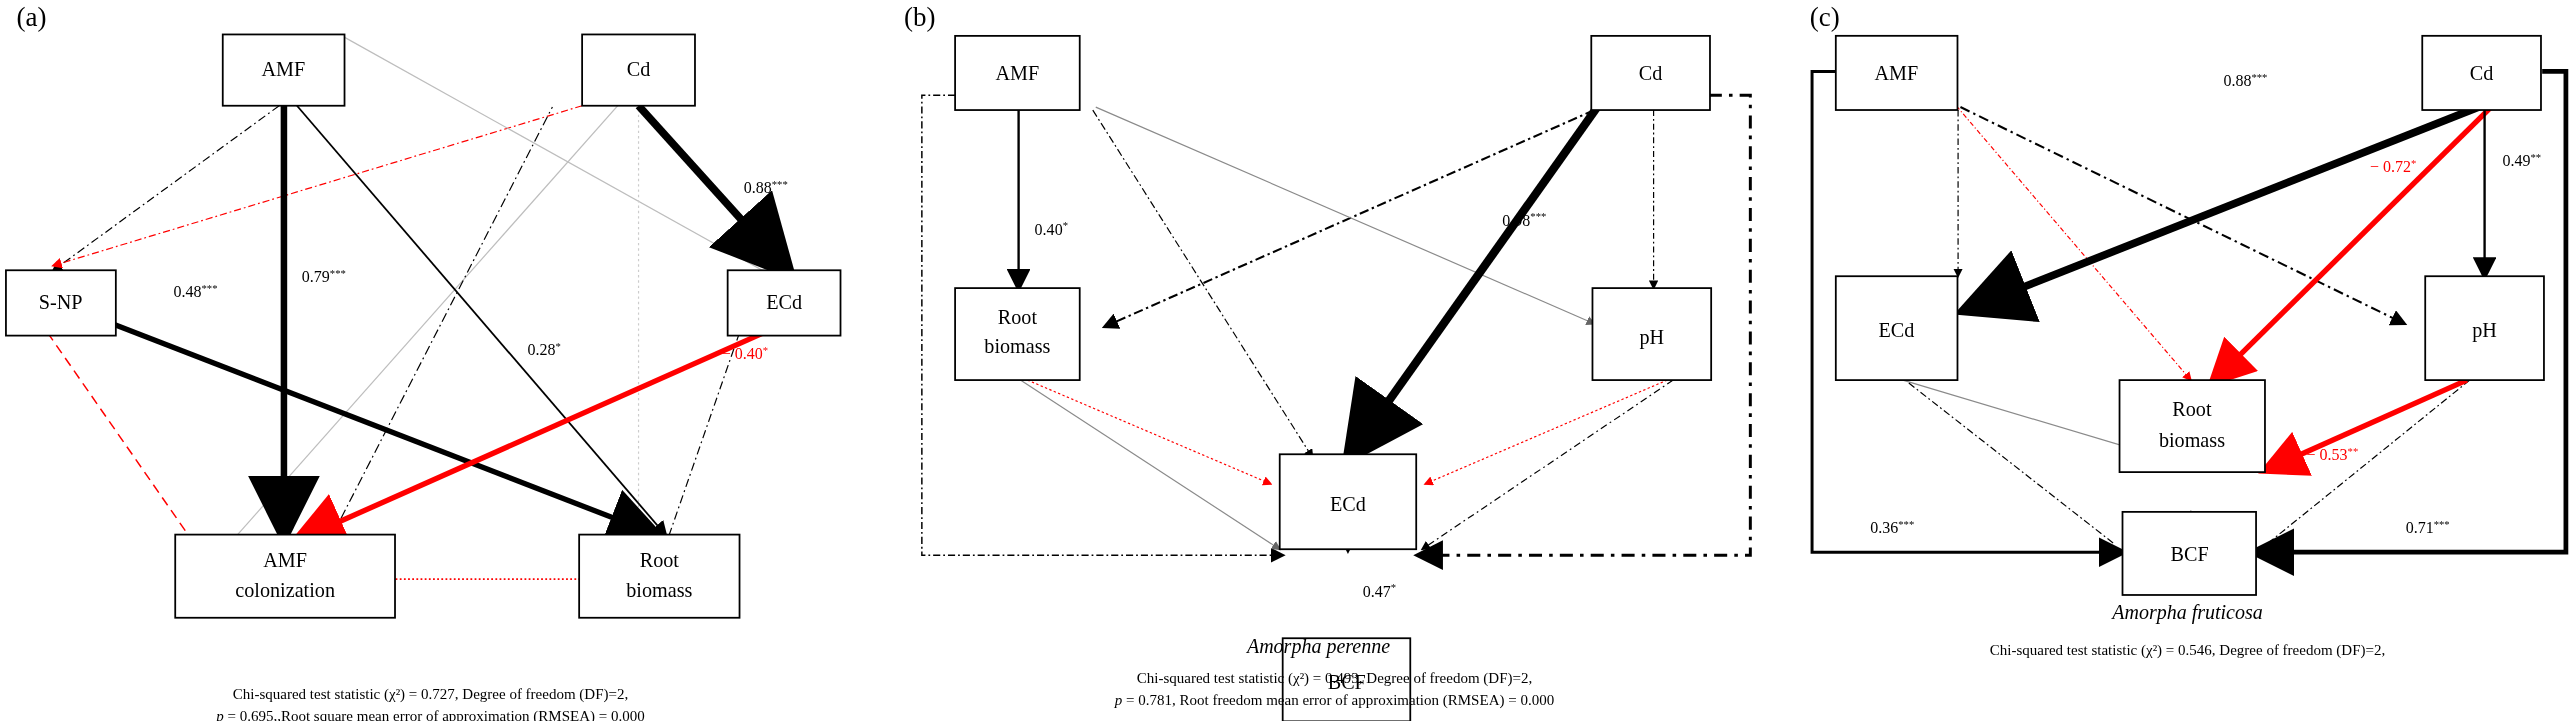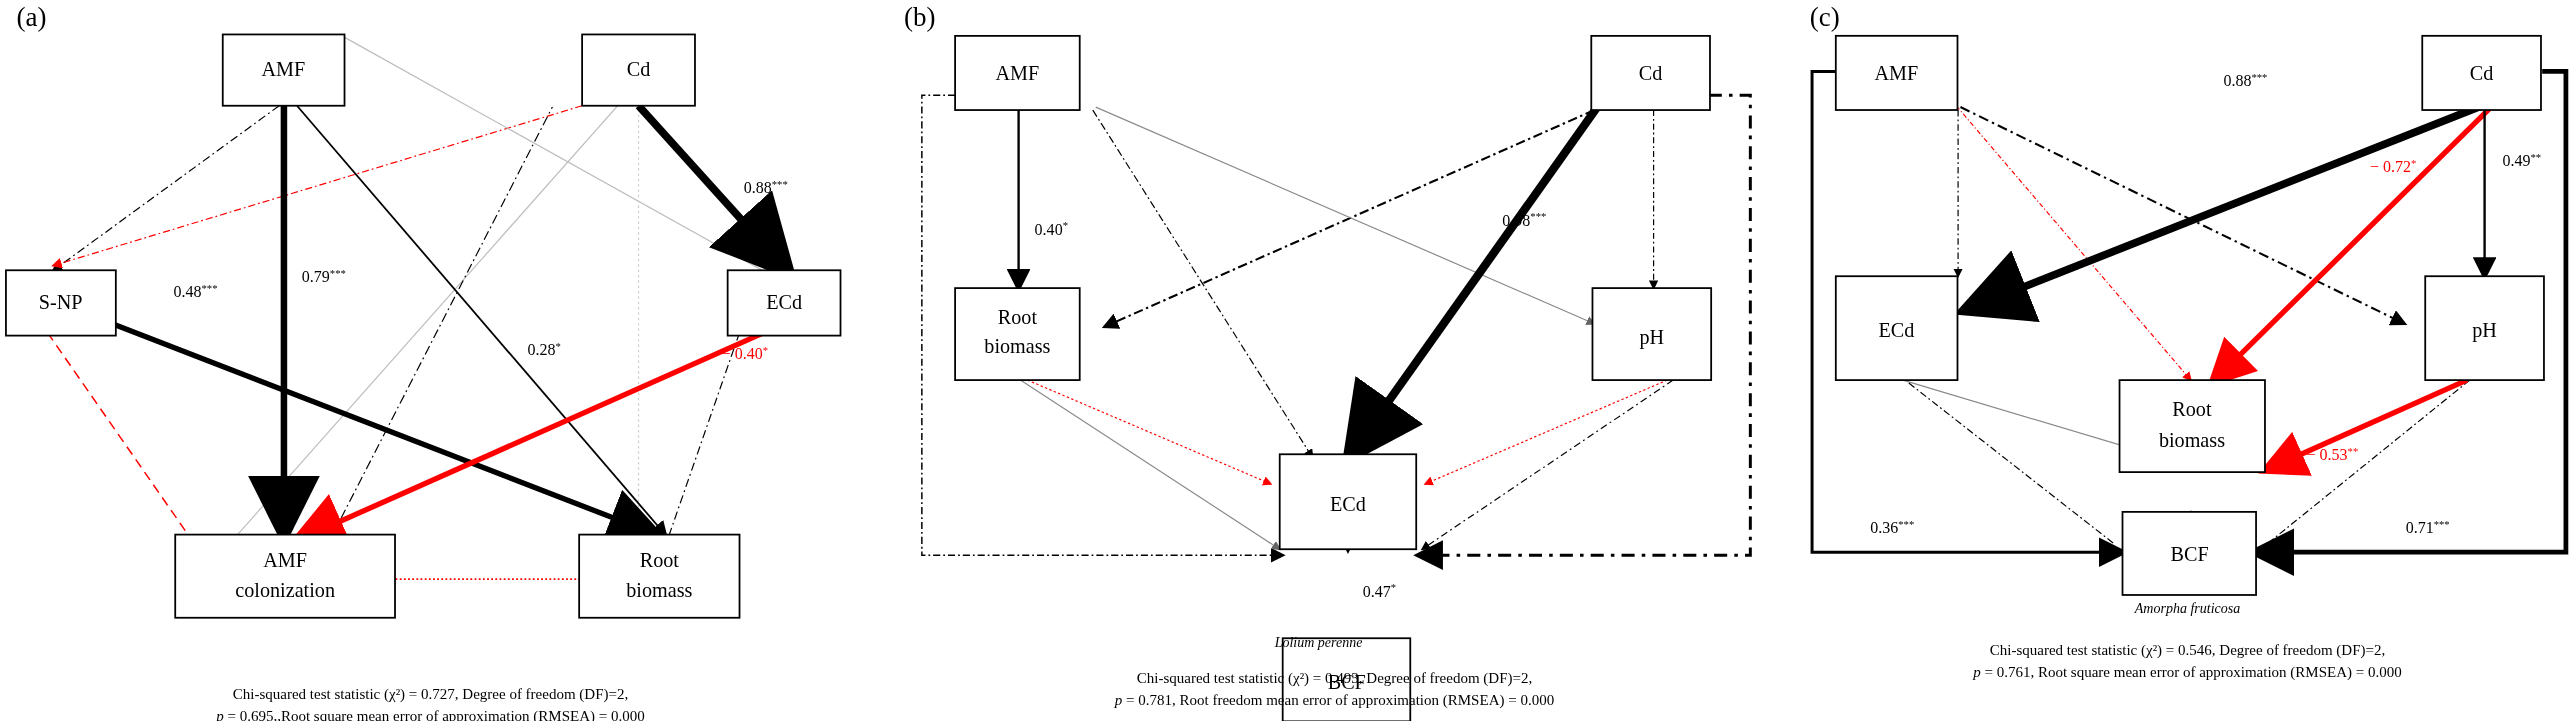--- a/index.html
+++ b/index.html
@@ -9,21 +9,21 @@
   #panel-a{left:0;width:891px;}
   #panel-b{left:891px;width:908px;}
   #panel-c{left:1799px;width:777px;}
   .panel-label{position:absolute;font-size:27px;font-family:"Liberation Serif",serif;}
   svg{position:absolute;left:0;top:0;overflow:visible;}
   .nodebox{fill:#ffffff;stroke:#000000;stroke-width:3;}
   .nodetext{font-family:"Liberation Serif",serif;font-size:34px;text-anchor:middle;fill:#000;}
   .coef{font-family:"Liberation Serif",serif;font-size:27px;fill:#000;}
   .coef-neg{font-family:"Liberation Serif",serif;font-size:27px;fill:#ff0000;}
   .caption{font-family:"Liberation Serif",serif;font-size:15px;text-align:center;line-height:1.45;}
-  .species{font-family:"Liberation Serif",serif;font-size:14px;font-style:italic;text-align:center;}
+  .species{font-family:"Liberation Serif",serif;font-size:20px;font-style:italic;text-align:center;}
   .cap-wrap{position:absolute;width:100%;text-align:center;}
 </style>
 </head>
 <body>
 
 <div class="figure">
 
   <div class="panel" id="panel-a">
     <div class="panel-label" style="left:16.6px;top:2.4px;">(a)</div>
 
@@ -179,21 +179,21 @@
         <rect class="nodebox" x="660" y="1075" width="215" height="140"></rect>
         <text class="nodetext" x="768" y="1160">BCF</text>
       </g>
 
       <text class="coef" x="242" y="395"><tspan>0.40</tspan><tspan dy="-9" font-size="18">*</tspan></text>
       <text class="coef" x="1030" y="380"><tspan>0.98</tspan><tspan dy="-9" font-size="18">***</tspan></text>
       <text class="coef" x="795" y="1005"><tspan>0.47</tspan><tspan dy="-9" font-size="18">*</tspan></text>
     </svg>
 
     <div class="cap-wrap" style="top:635px;left:0;width:855px;">
-      <div class="species">Lolium perenne</div>
+      <div class="species">Amorpha perenne</div>
     </div>
     <div class="cap-wrap" style="top:668px;left:16px;width:855px;">
       <div class="caption">Chi-squared test statistic (χ²) = 0.493, Degree of freedom (DF)=2,</div>
       <div class="caption"><i>p</i><span> = 0.781, Root freedom mean error of approximation (RMSEA) = 0.000</span></div>
     </div>
   </div>
 
   <div class="panel" id="panel-c">
     <div class="panel-label" style="left:10.7px;top:2.4px;">(c)</div>
 
@@ -270,18 +270,17 @@
       <text class="coef-neg" x="855" y="775"><tspan>− 0.53</tspan><tspan dy="-9" font-size="18">**</tspan></text>
       <text class="coef" x="120" y="898"><tspan>0.36</tspan><tspan dy="-9" font-size="18">***</tspan></text>
       <text class="coef" x="1022" y="898"><tspan>0.71</tspan><tspan dy="-9" font-size="18">***</tspan></text>
     </svg>
 
     <div class="cap-wrap" style="top:601px;left:0;width:777px;">
       <div class="species">Amorpha fruticosa</div>
     </div>
     <div class="cap-wrap" style="top:640px;left:0;width:777px;">
       <div class="caption">Chi-squared test statistic (χ²) = 0.546, Degree of freedom (DF)=2,</div>
-      <div class="caption"><i>p</i><span> = 0.761, Root square mean error of approximation (RMSEA) = 0.000</span></div>
     </div>
   </div>
 
 </div>
 
 
 </body></html>

